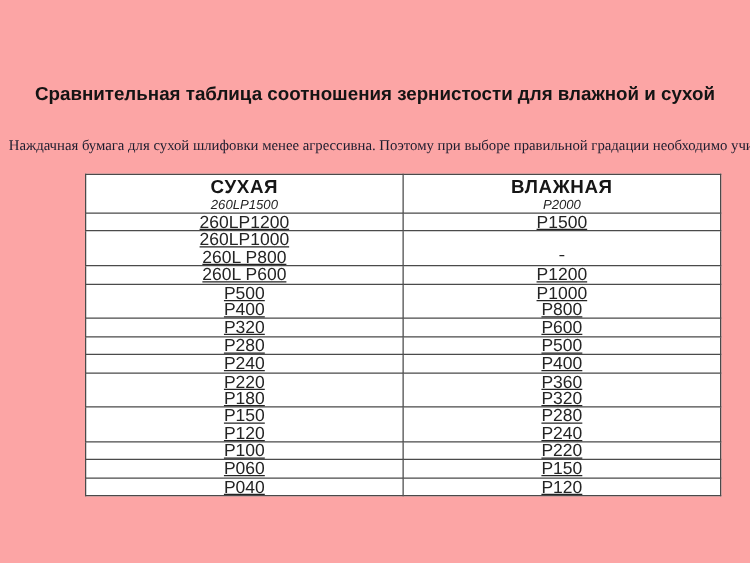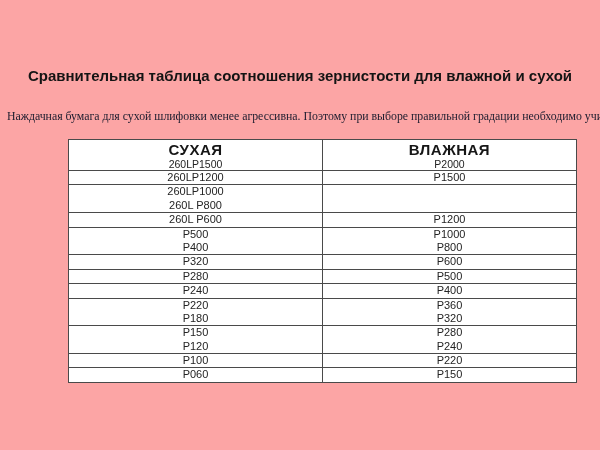--- a/index.html
+++ b/index.html
@@ -32,25 +32,25 @@
   table.grit th, table.grit td{
     border:1px solid #4a4a4a;
     padding:0;margin:0;text-align:center;vertical-align:middle;
     color:#1e1e1e;font-family:"Liberation Sans",sans-serif;
   }
   th .col-label{
     font-size:15px;font-weight:bold;line-height:17px;padding-top:1px;
     letter-spacing:0.5px;color:#161616;
   }
   th .col-sub{
-    font-size:10.5px;font-weight:normal;line-height:12px;color:#242424;
+    font-size:10.5px;font-weight:normal;line-height:12px;color:#242424;font-style:italic;
   }
   td .cell-line{
-    font-size:11px;line-height:13.4px;height:13.4px;
-    font-weight:normal;color:#242424;
+    font-size:14px;line-height:13.4px;height:13.4px;
+    font-weight:normal;color:#242424;text-decoration:underline;
   }
 </style>
 </head>
 <body>
 
 <div class="page">
 
   <h1 class="doc-title">
     <div class="title-line">Сравнительная таблица соотношения зернистости для влажной и сухой</div>
   </h1>
@@ -161,16 +161,24 @@
           </td>
         </tr>
         <tr>
           <td>
             <div class="cell-line">P060</div>
           </td>
           <td>
             <div class="cell-line">P150</div>
           </td>
         </tr>
+        <tr>
+          <td>
+            <div class="cell-line">P040</div>
+          </td>
+          <td>
+            <div class="cell-line">P120</div>
+          </td>
+        </tr>
       </tbody>
   </table>
 
 </div>
 
 </body></html>

